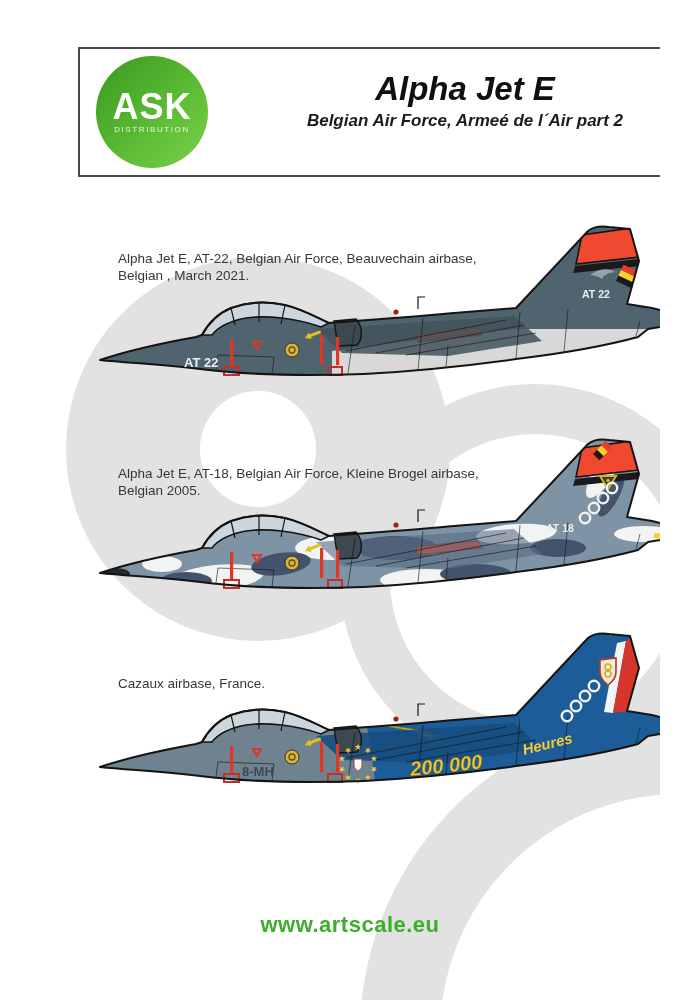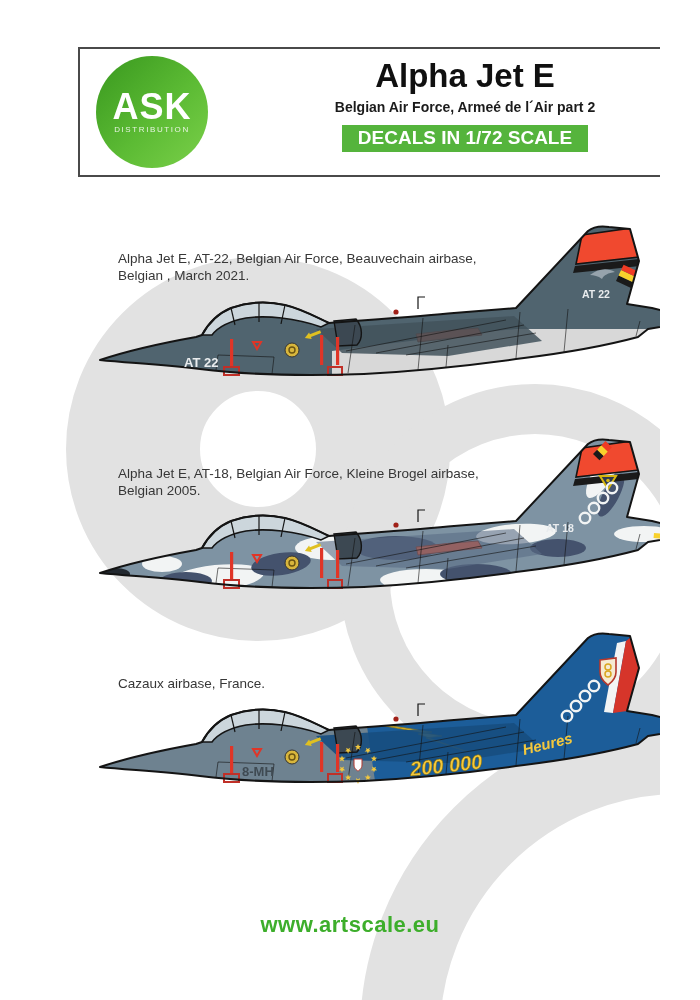--- a/index.html
+++ b/index.html
@@ -15,23 +15,23 @@
 
   
   .header{position:absolute;left:38px;top:33px;width:624px;height:130px;border:2px solid var(--header-border);
           box-sizing:border-box;display:flex;background:#fff;z-index:6;}
   .header-left{width:150px;position:relative;}
   .logo-circle{position:absolute;left:16px;top:7px;width:112px;height:112px;border-radius:50%;
                background:linear-gradient(135deg,#3f9e22 10%,#5cbb34 55%,#7bd04a 100%);
                display:flex;flex-direction:column;align-items:center;justify-content:center;color:#fff;}
   .logo-brand{font-size:36px;font-weight:bold;letter-spacing:1px;line-height:34px;}
   .logo-sub{font-size:8px;letter-spacing:1.6px;color:rgba(255,255,255,.85);margin-top:1px;}
-  .header-mid{flex:1;text-align:center;padding-top:9px;}
+  .header-mid{flex:1;text-align:center;padding-top:22px;font-style:italic;}
   .title{font-size:33px;font-weight:bold;color:#101010;line-height:36px;}
-  .subtitle{font-size:14px;font-weight:bold;color:#1b1b1b;line-height:23px;margin-top:2px;}
+  .subtitle{font-size:17px;font-weight:bold;color:#1b1b1b;line-height:23px;margin-top:2px;}
   .scale-badge{display:inline-block;margin-top:6px;background:var(--badge-green);color:#fff;
                font-size:19px;font-weight:bold;padding:2px 16px 3px;}
   .header-right{width:130px;border-left:2px solid var(--header-border);text-align:center;padding-top:20px;box-sizing:border-box;}
   .product-code{font-size:18px;font-weight:bold;color:#141414;}
   .barcode{width:104px;height:42px;margin:9px auto 0;
            background:repeating-linear-gradient(90deg,#161616 0 2px,#fff 2px 3px,#161616 3px 4px,#fff 4px 7px,#161616 7px 9px,#fff 9px 11px,#161616 11px 12px,#fff 12px 14px);}
   .barcode-digits{font-size:9px;color:#141414;letter-spacing:.5px;word-spacing:6px;margin-top:1px;}
 
   
   .caption{position:absolute;left:78px;width:445px;font-size:13.5px;line-height:17px;color:#373737;z-index:5;}
@@ -131,21 +131,20 @@
   <div class="header">
     <div class="header-left">
       <div class="logo-circle">
         <div class="logo-brand">ASK</div>
         <div class="logo-sub">DISTRIBUTION</div>
       </div>
     </div>
     <div class="header-mid">
       <div class="title">Alpha Jet E</div>
       <div class="subtitle">Belgian Air Force, Armeé de l´Air part 2</div>
-      <div class="scale-badge">DECALS IN 1/72 SCALE</div>
     </div>
   </div>
 
   <div class="caption cap1">
     <span>Alpha Jet E, AT-22, Belgian Air Force, Beauvechain airbase,</span><br>
     <span>Belgian , March 2021.</span>
   </div>
   <div class="caption cap2">
     <span>Alpha Jet E, AT-18, Belgian Air Force, Kleine Brogel airbase,</span><br>
     <span>Belgian 2005.</span>

